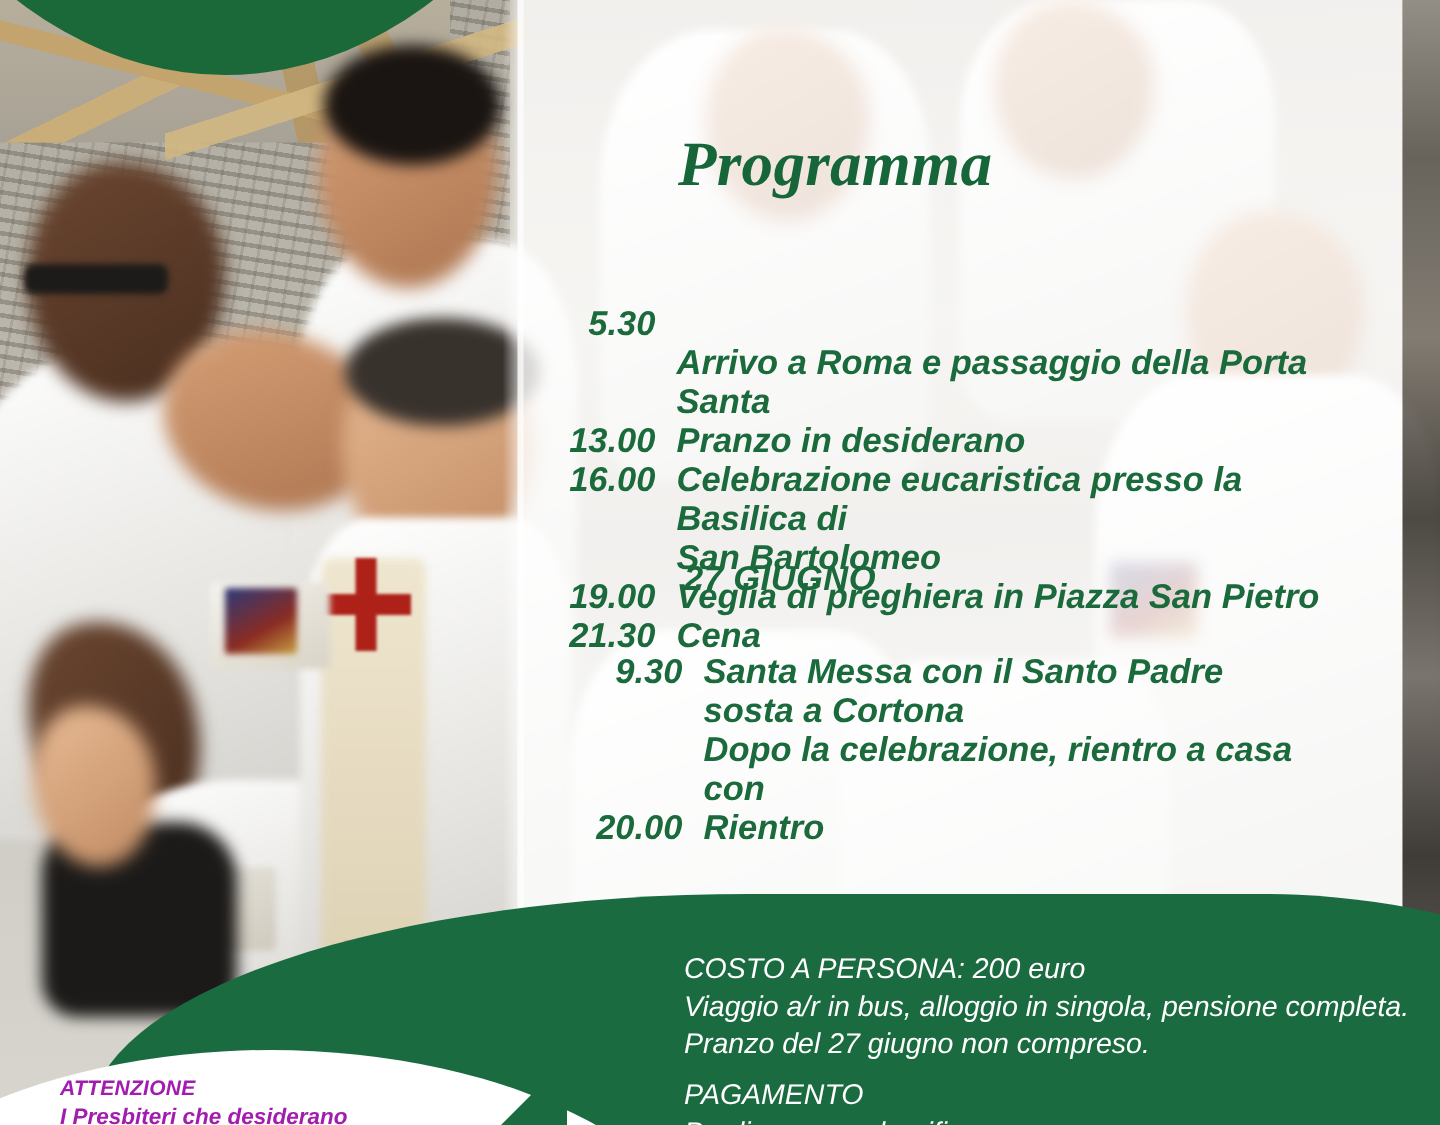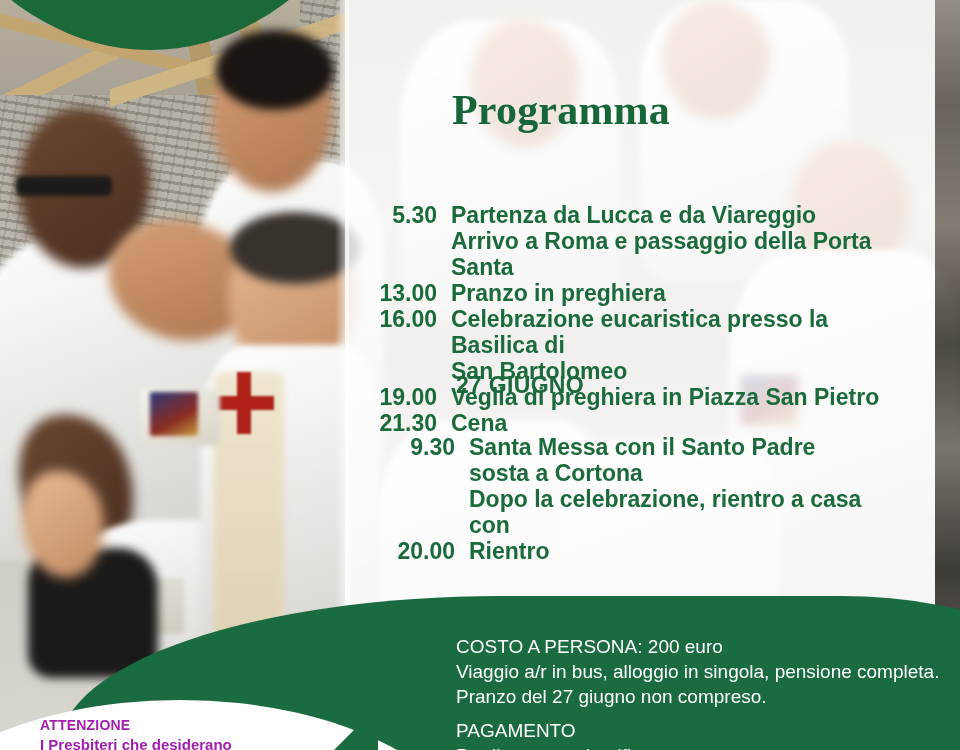--- a/index.html
+++ b/index.html
@@ -5,20 +5,21 @@
   html,body{margin:0;padding:0;}
   body{
     width:960px;height:750px;overflow:hidden;
     background:#ffffff;
     font-family:"Liberation Sans", sans-serif;
     position:relative;
   }
   #poster{
     position:absolute;left:0;top:0;width:960px;height:750px;overflow:hidden;
     background:#ffffff;
+    font-style:italic;
   }
 
   
   .photo-layer{
     position:absolute;left:0;top:0;width:960px;height:750px;overflow:hidden;
   }
   
   .photo-bg{
     position:absolute;inset:0;
     background:
@@ -213,29 +214,28 @@
   <div class="green-panel"></div>
   <div class="white-ellipse"></div>
   <div class="green-wedge"></div>
 
   <div class="title">Programma</div>
 
 
   <div class="sched" id="sched1">
     <div class="row">
       <div class="time">5.30</div>
-      <div class="desc">Partenza da Lucca e da Viareggio</div>
     </div>
     <div class="row">
       <div class="time"></div>
       <div class="desc">Arrivo a Roma e passaggio della Porta Santa</div>
     </div>
     <div class="row">
       <div class="time">13.00</div>
-      <div class="desc">Pranzo in preghiera</div>
+      <div class="desc">Pranzo in desiderano</div>
     </div>
     <div class="row">
       <div class="time">16.00</div>
       <div class="desc">Celebrazione eucaristica presso la Basilica di</div>
     </div>
     <div class="row">
       <div class="time"></div>
       <div class="desc">San Bartolomeo</div>
     </div>
     <div class="row">

